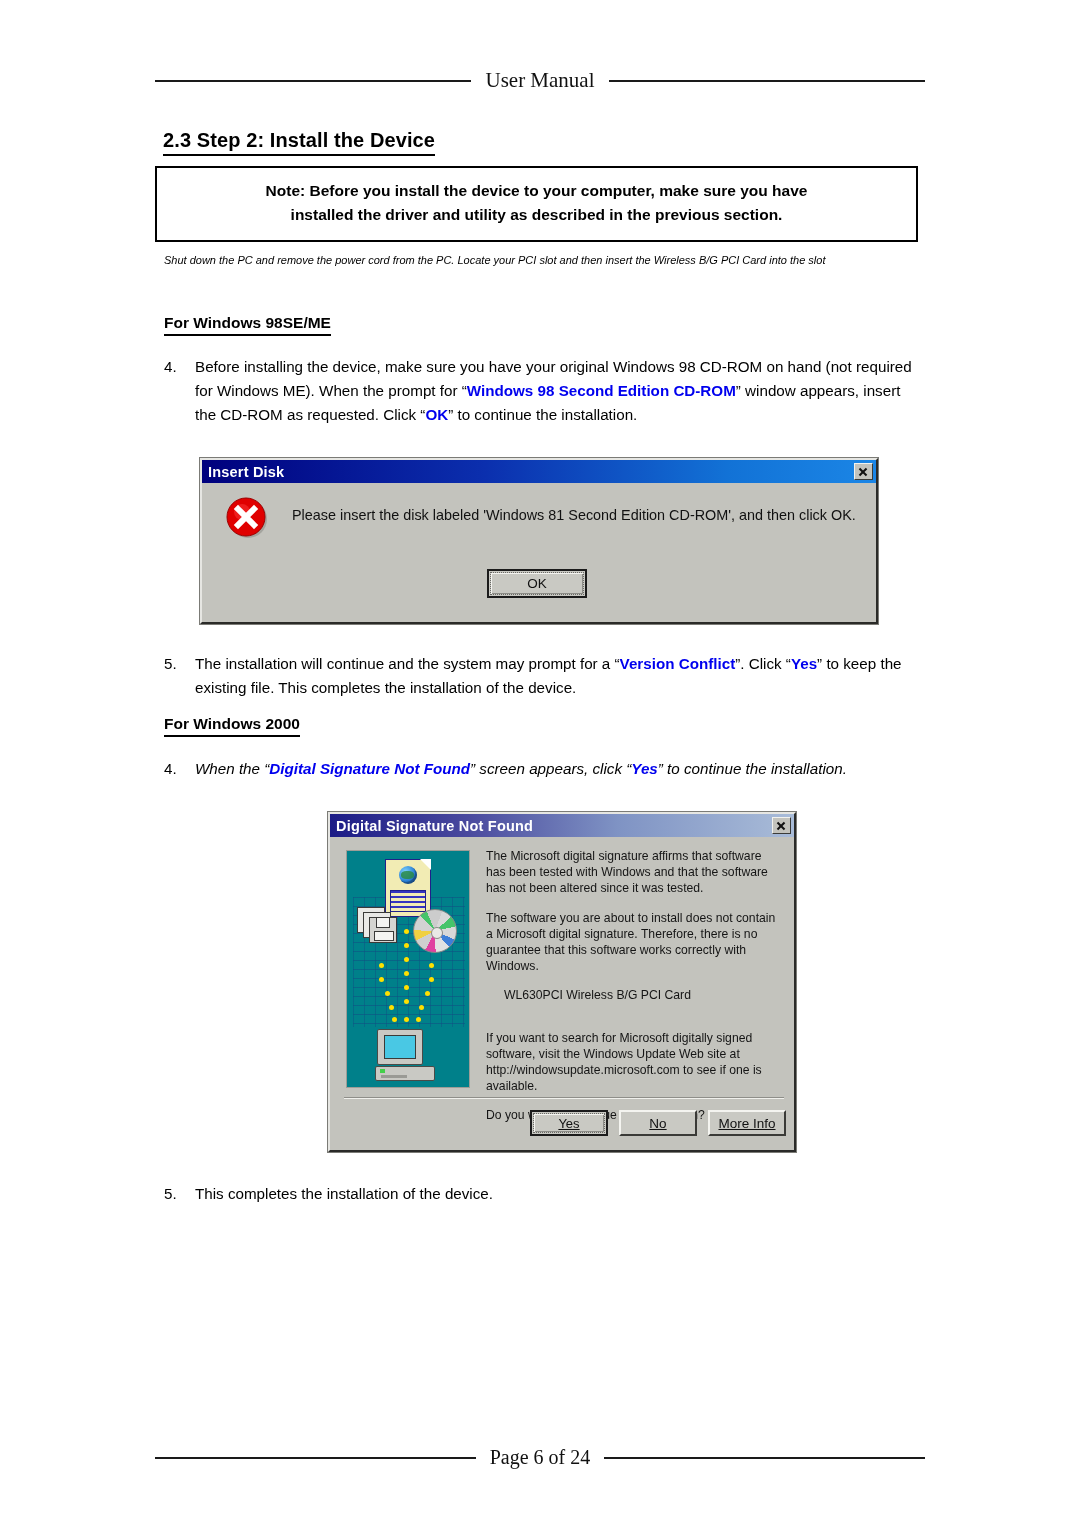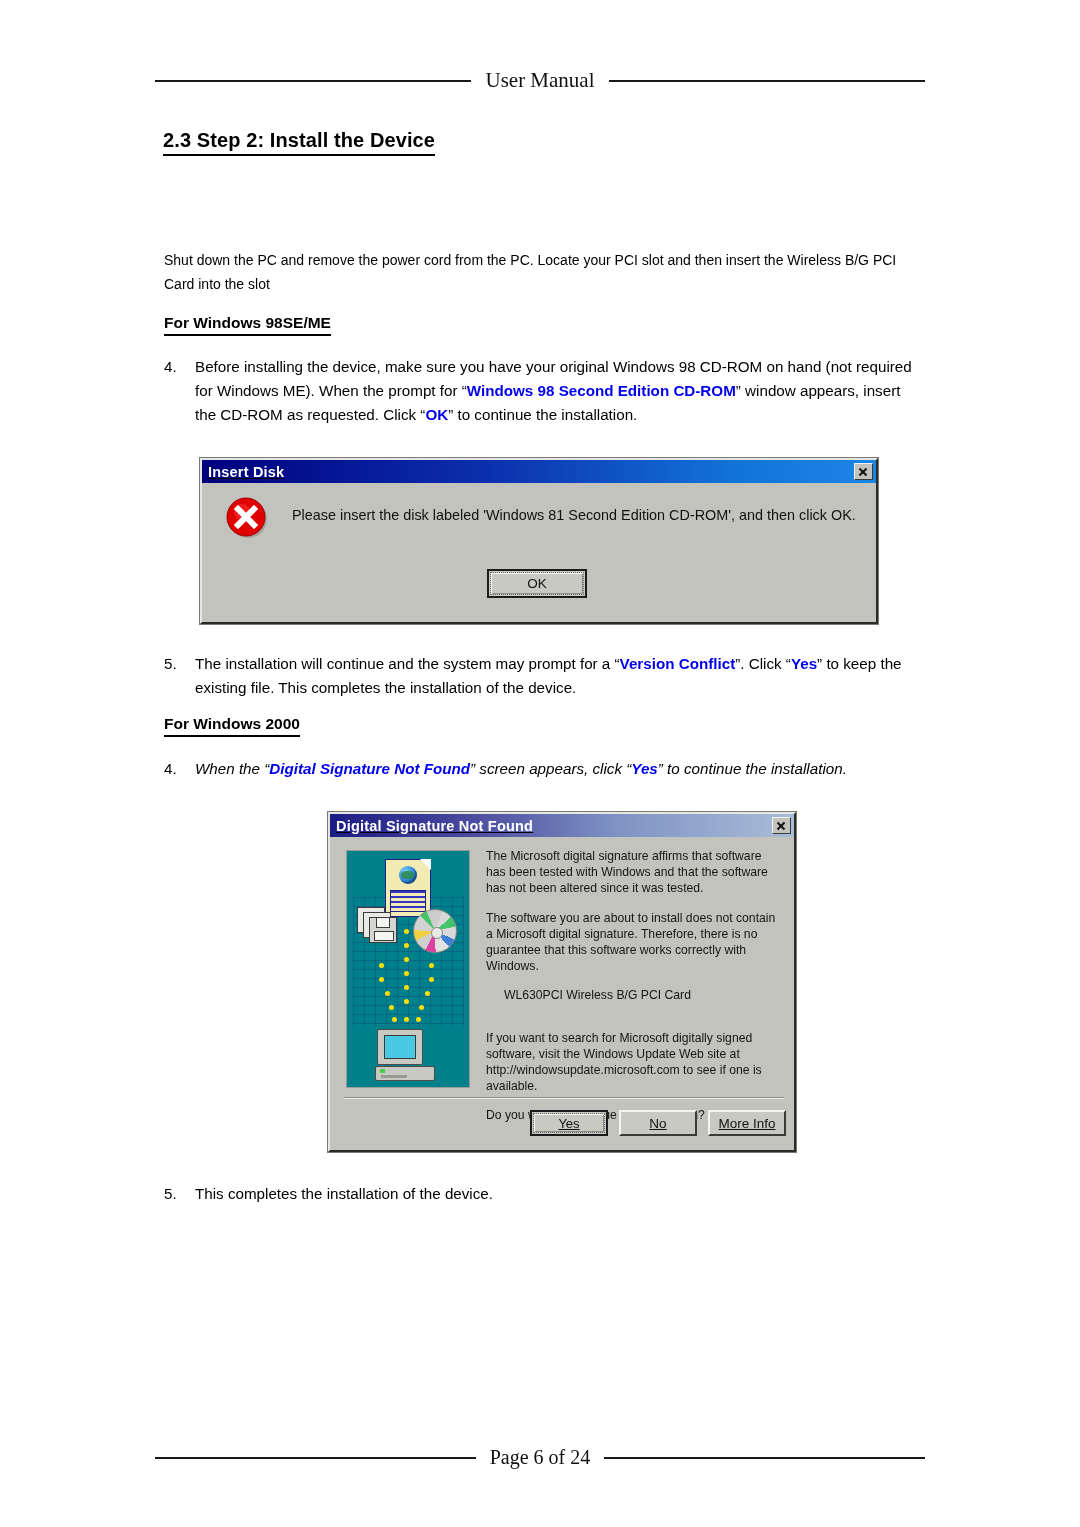--- a/index.html
+++ b/index.html
@@ -42,21 +42,21 @@
     border:2px solid #000;
     padding:11px 26px 13px 26px;
     text-align:center;
   }
   #note-box .note-line {
     font-size:15.5px; font-weight:bold; line-height:24px;
   }
 
   
   .para {
-    position:absolute; font-size:14px; line-height:24px; color:#000;
+    position:absolute; font-size:11px; line-height:24px; color:#000;font-style:italic;
   }
   #intro-para { left:164px; top:248px; width:756px; }
 
   .subhead {
     position:absolute; font-size:15.5px; font-weight:bold;
     border-bottom:2px solid #000; padding-bottom:1px;
     display:inline-block; line-height:20px;
   }
   #subhead-98se { left:164px; top:313px; }
   #subhead-2000 { left:164px; top:714px; }
@@ -77,21 +77,20 @@
 
   .hl { color:#0000EE; font-weight:bold; }
 
   
   .dlg {
     position:absolute;
     background:#c3c3bd;
     border:2px solid;
     border-color:#e6e6e2 #2a2a28 #2a2a28 #e6e6e2;
     box-shadow:0 0 0 1px #7b7b76;
-    text-decoration:underline;
   }
   .dlg-title {
     height:23px;
     display:flex; align-items:center;
     padding:0 3px 0 6px;
     color:#fff; font-size:14.5px; font-weight:bold;
     letter-spacing:0.2px;
   }
   .dlg-title .t-text { flex:1 1 auto; white-space:nowrap; }
   .close-btn {
@@ -278,20 +277,24 @@
 <div class="page">
 
   <div class="rule-head" id="running-header">
     <span class="line"></span>
     <span class="label">User Manual</span>
     <span class="line"></span>
   </div>
 
   <div id="section-heading">2.3 Step 2: Install the Device</div>
 
+  <div id="note-box">
+    <div class="note-line">Note: Before you install the device to your computer, make sure you have</div>
+    <div class="note-line">installed the driver and utility as described in the previous section.</div>
+  </div>
 
   <div class="para" id="intro-para">Shut down the PC and remove the power cord from the PC. Locate your PCI slot and then insert the Wireless B/G PCI Card into the slot</div>
 
   <div class="subhead" id="subhead-98se">For Windows 98SE/ME</div>
 
   <div class="numbered" id="item-98se-4">
     <span class="num">4.</span>
     <span class="txt"><span>Before installing the device, make sure you have your original Windows 98 CD-ROM on hand (not required for Windows ME). When the prompt for “</span><span class="hl">Windows 98 Second Edition CD-ROM</span><span>” window appears, insert the CD-ROM as requested. Click “</span><span class="hl">OK</span><span>” to continue the installation.</span></span>
   </div>
 

